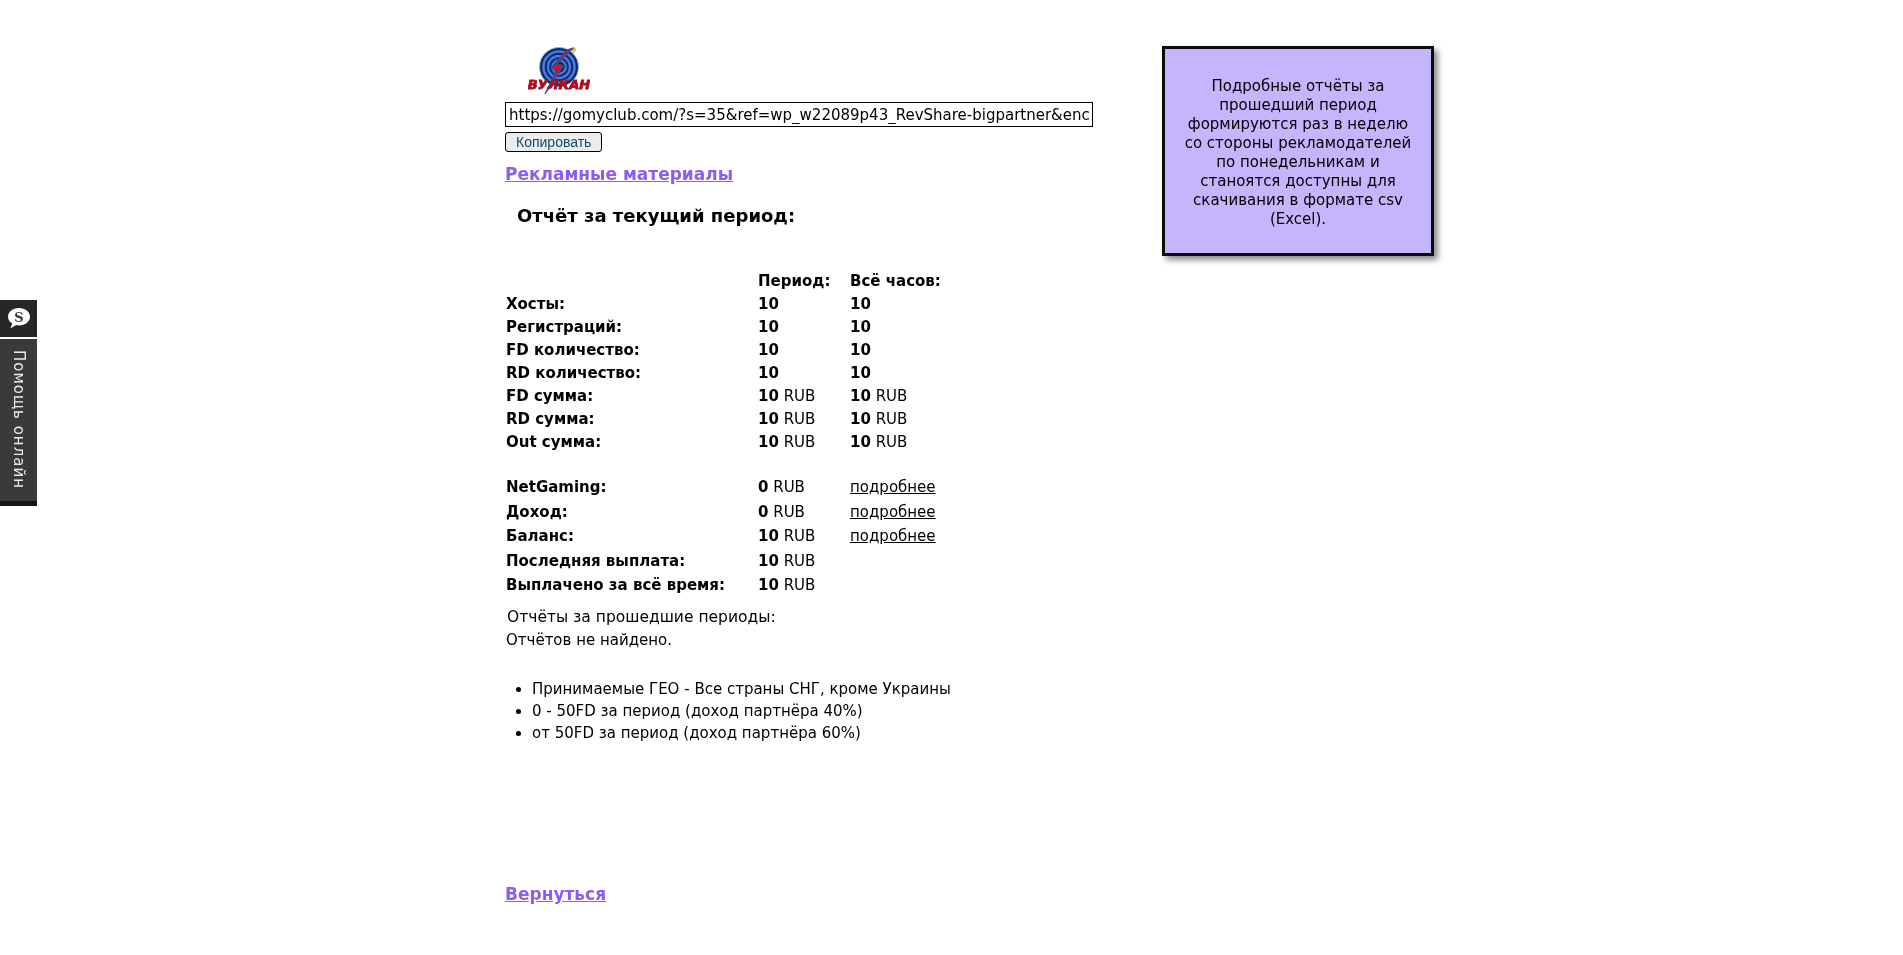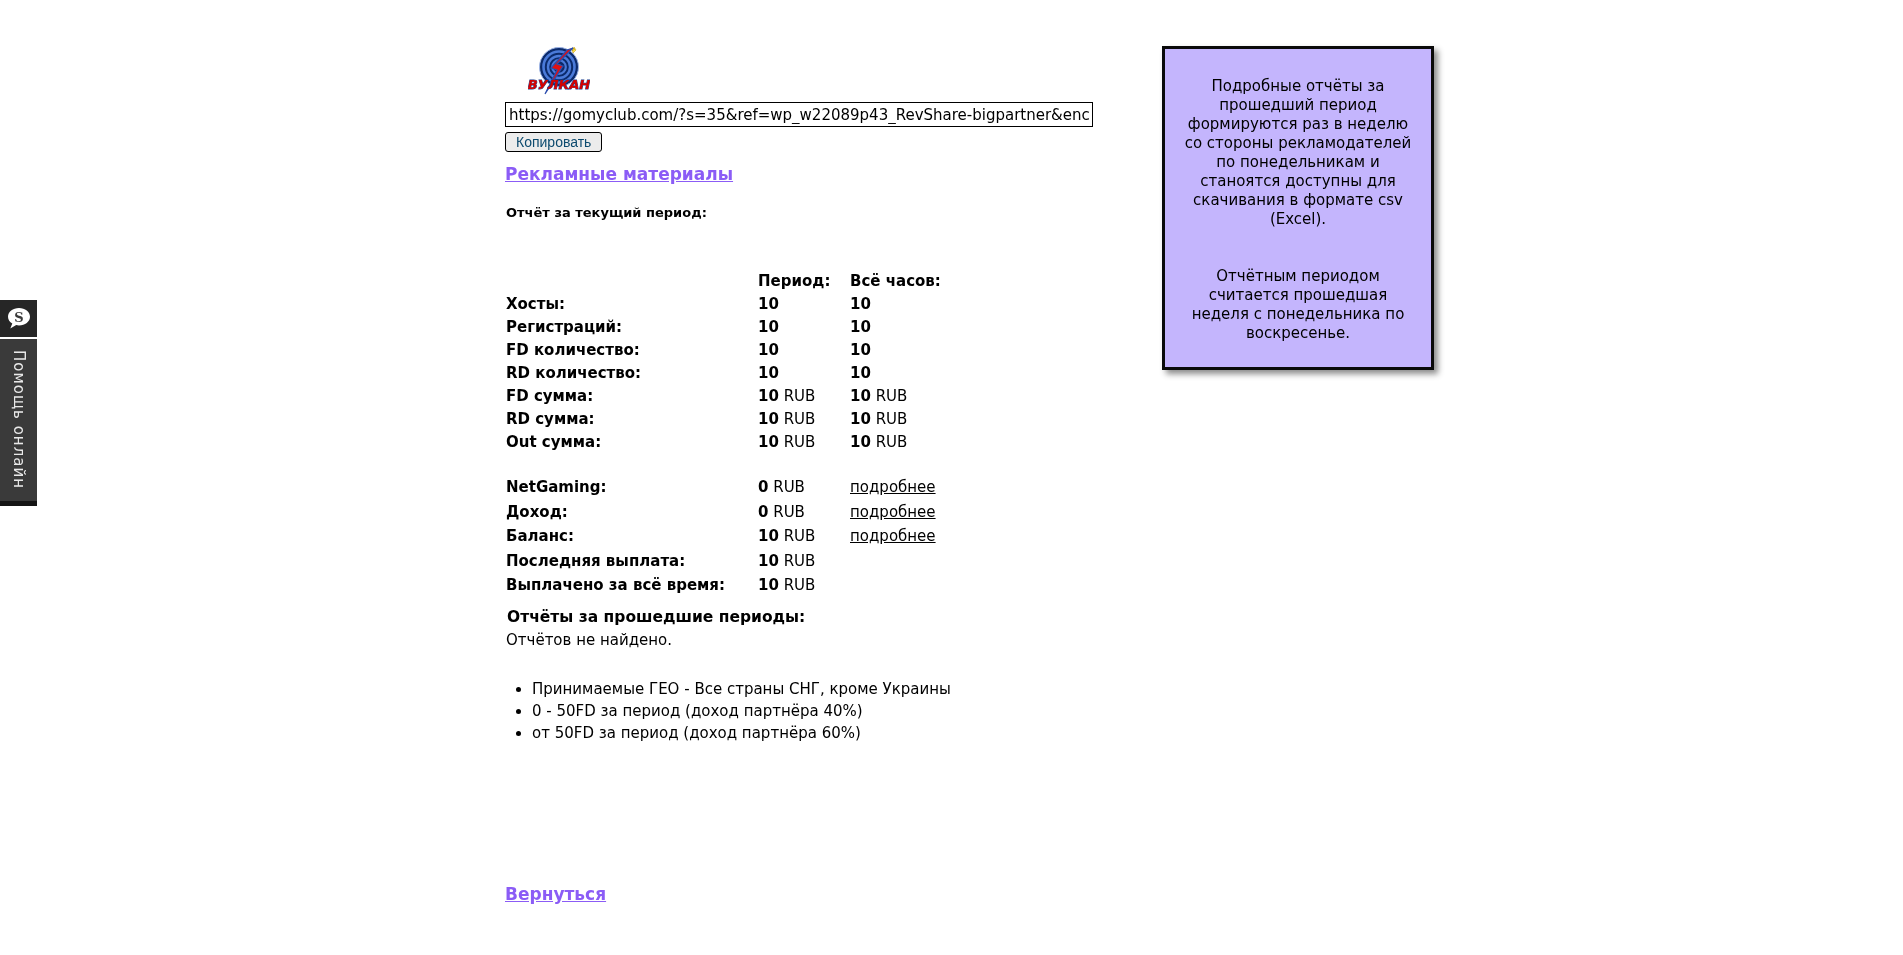--- a/index.html
+++ b/index.html
@@ -22,39 +22,39 @@
                border:1px solid #000; font-family:"DejaVu Sans", sans-serif;
                font-size:15px; padding:1px 3px; background:#fff; }
   .copy-btn { position:absolute; left:505px; top:132px; height:20px; padding:1px 10px;
               font-family:"Liberation Sans", sans-serif; font-size:14px;
               background:#ececec; border:1px solid #000000; border-radius:3px; color:#0c4a6e; }
   .red-link { color:#8b5cf6; font-weight:bold; text-decoration:underline;
               font-size:17px; cursor:pointer; }
   .promo-link { position:absolute; left:505px; top:164px; }
   .back-link  { position:absolute; left:505px; top:884px; }
 
-  .cur-title  { position:absolute; left:506px; top:205px; font-weight:bold; font-size:13px; }
+  .cur-title  { position:absolute; left:517px; top:205px; font-weight:bold; font-size:18px; }
   .interval   { position:absolute; left:505px; top:228px; font-size:15px; }
 
   .stat-table { position:absolute; left:506px; top:272px; width:560px; }
   .stat-row   { display:grid; grid-template-columns:252px 92px auto; height:23px;
                 font-size:15px; align-items:start; }
   .stat-row .lbl { font-weight:bold; }
   .stat-row .num { font-weight:bold; }
   .stat-row .unit { font-weight:normal; }
   .hdr { font-weight:bold; }
 
   .sum-table { position:absolute; left:506px; top:478px; width:560px; }
   .sum-row   { display:grid; grid-template-columns:252px 92px auto; height:24.5px;
                font-size:15px; align-items:start; }
   .sum-row .lbl { font-weight:bold; }
   .sum-row .num { font-weight:bold; }
   .more-link { color:#000; text-decoration:underline; font-weight:normal; cursor:pointer; }
 
-  .past-title { position:absolute; left:507px; top:608px; font-weight:bold; font-size:15.5px; }
+  .past-title { position:absolute; left:507px; top:608px; font-weight:normal; font-size:15.5px; }
   .past-empty { position:absolute; left:506px; top:631px; font-size:15px; }
 
   .blist { position:absolute; left:506px; list-style:disc; padding-left:26px; font-size:15px; }
   .blist-terms { top:678px; }
   .blist-terms li { line-height:22px; }
   .blist-defs { top:770px; }
   .blist-defs li { line-height:20px; }
 
   
   .info-box { position:absolute; left:1162px; top:46px; width:272px;
@@ -178,16 +178,15 @@
   <ul class="blist blist-terms">
     <li>Принимаемые ГЕО - Все страны СНГ, кроме Украины</li>
     <li>0 - 50FD за период (доход партнёра 40%)</li>
     <li>от 50FD за период (доход партнёра 60%)</li>
   </ul>
 
   <a class="red-link back-link">Вернуться</a>
 
   <div class="info-box">
     <p>Подробные отчёты за прошедший период формируются раз в неделю со стороны рекламодателей по понедельникам и станоятся доступны для скачивания в формате csv (Excel).</p>
-    <p>Отчётным периодом считается прошедшая неделя с понедельника по воскресенье.</p>
   </div>
 
 </div>
 
 </body></html>

